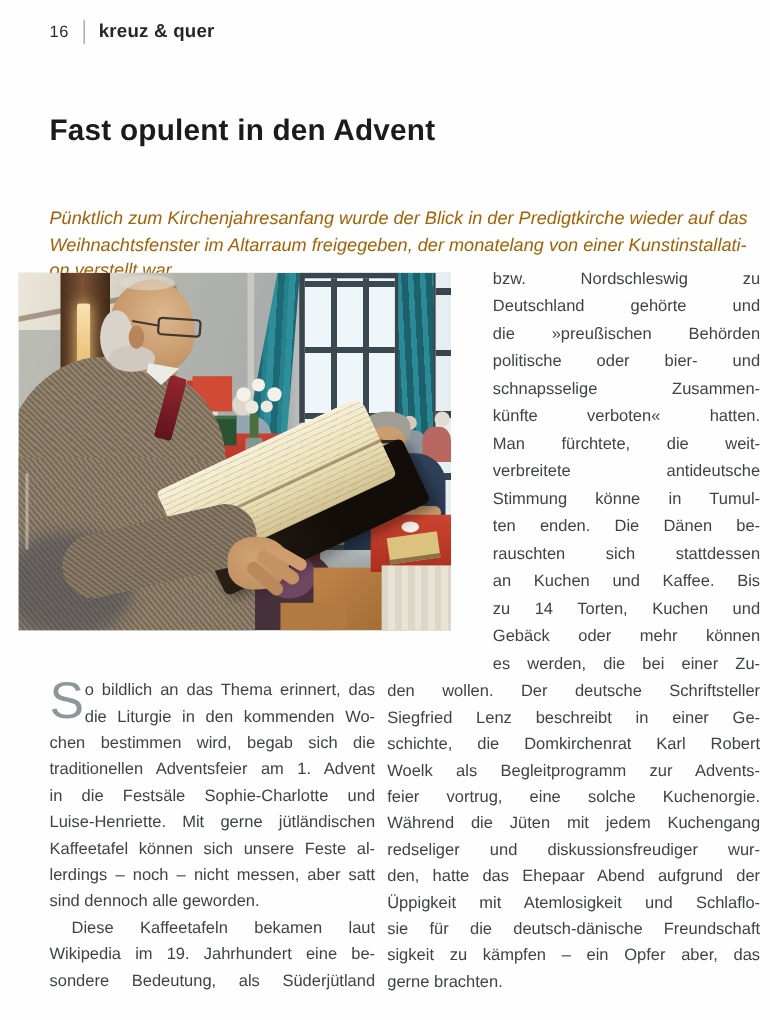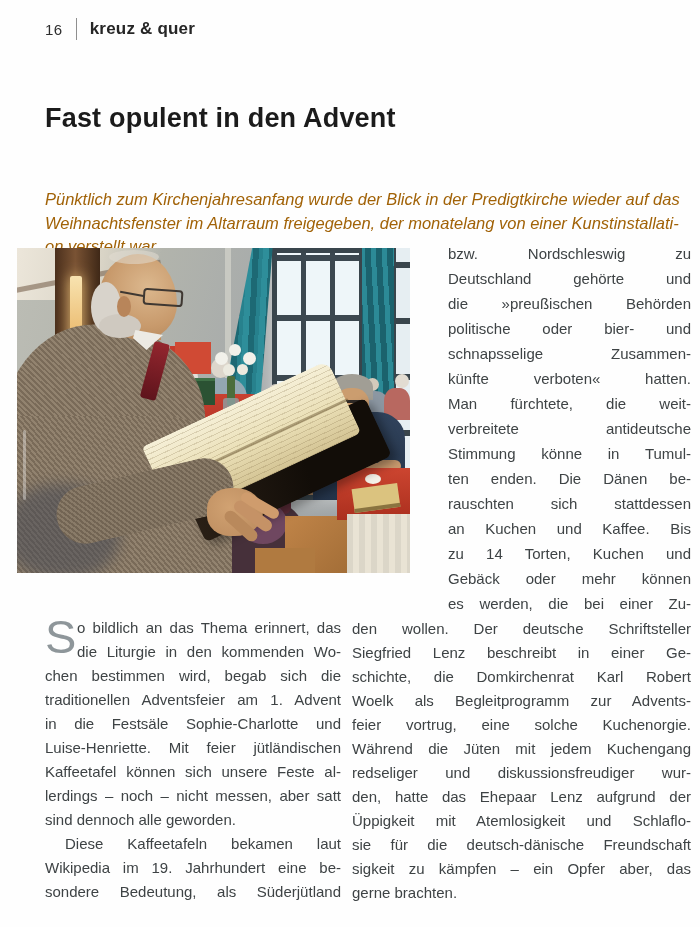--- a/index.html
+++ b/index.html
@@ -169,38 +169,38 @@
     </div>
 
   <div class="col col-left">
     <span class="dropcap">S</span>
     <div>
         <div class="tline pad">o bildlich an das Thema erinnert, das</div>
         <div class="tline pad">die Liturgie in den kommenden Wo-</div>
         <div class="tline">chen bestimmen wird, begab sich die</div>
         <div class="tline">traditionellen Adventsfeier am 1. Advent</div>
         <div class="tline">in die Festsäle Sophie-Charlotte und</div>
-        <div class="tline">Luise-Henriette. Mit feier jütländischen</div>
+        <div class="tline">Luise-Henriette. Mit gerne jütländischen</div>
         <div class="tline">Kaffeetafel können sich unsere Feste al-</div>
         <div class="tline">lerdings – noch – nicht messen, aber satt</div>
         <div class="tline end">sind dennoch alle geworden.</div>
         <div class="tline indent">Diese Kaffeetafeln bekamen laut</div>
         <div class="tline">Wikipedia im 19. Jahrhundert eine be-</div>
         <div class="tline">sondere Bedeutung, als Süderjütland</div>
       </div>
   </div>
 
   <div class="col col-wide">
       <div class="tline">den wollen. Der deutsche Schriftsteller</div>
       <div class="tline">Siegfried Lenz beschreibt in einer Ge-</div>
       <div class="tline">schichte, die Domkirchenrat Karl Robert</div>
       <div class="tline">Woelk als Begleitprogramm zur Advents-</div>
       <div class="tline">feier vortrug, eine solche Kuchenorgie.</div>
       <div class="tline">Während die Jüten mit jedem Kuchengang</div>
       <div class="tline">redseliger und diskussionsfreudiger wur-</div>
-      <div class="tline">den, hatte das Ehepaar Lenz aufgrund der</div>
+      <div class="tline">den, hatte das Ehepaar Abend aufgrund der</div>
       <div class="tline">Üppigkeit mit Atemlosigkeit und Schlaflo-</div>
       <div class="tline">sie für die deutsch-dänische Freundschaft</div>
       <div class="tline">sigkeit zu kämpfen – ein Opfer aber, das</div>
       <div class="tline end">gerne brachten.</div>
     </div>
 
 </div>
 
 </body></html>

